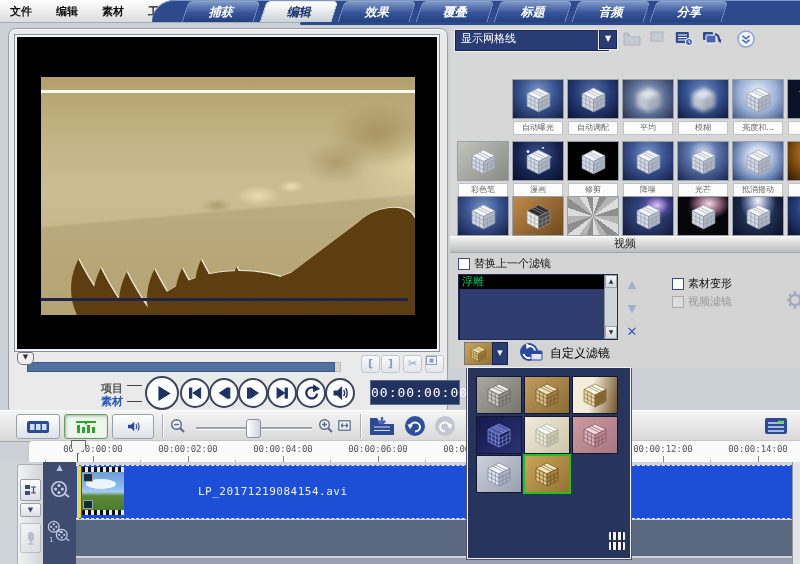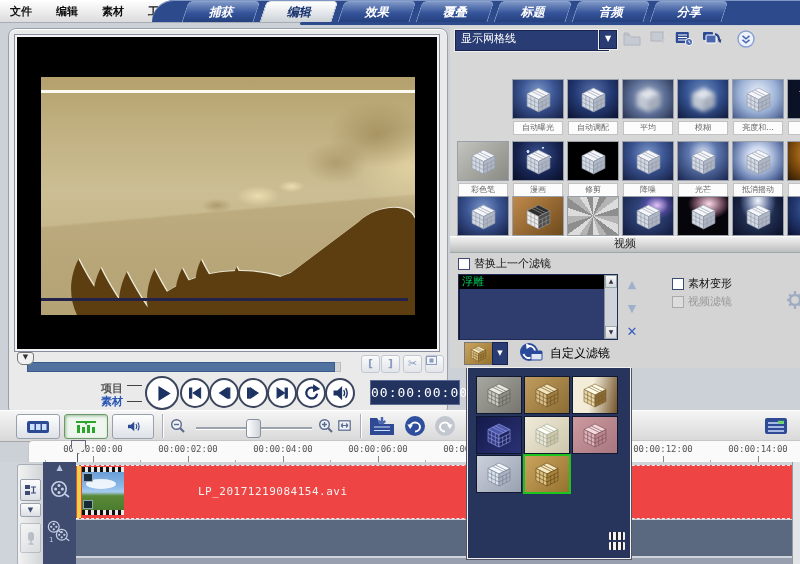--- a/index.html
+++ b/index.html
@@ -147,21 +147,21 @@
             clip-path:polygon(0 0,100% 0,100% 55%,50% 100%,0 55%);z-index:5}
   .ph-line{position:absolute;left:48px;top:10px;width:1px;height:12px;background:#556}
   
   .tracks{position:absolute;left:0;top:462px;width:800px;height:102px;background:#cfd3da}
   .strip{position:absolute;left:17px;top:2px;width:25px;height:100px;
          background:linear-gradient(90deg,#f2f2f2,#d2d4d8);border:1px solid #a8aeb8;border-radius:3px 0 0 3px}
   .strip .sb{position:absolute;left:2px;width:19px;background:linear-gradient(#fcfcfc,#dcdfe4);
              border:1px solid #9aa2ae;border-radius:2px;display:flex;align-items:center;justify-content:center}
   .thead{position:absolute;left:43px;top:0;width:33px;height:102px;background:#3f4c6f}
   .thead .up{position:absolute;left:0;top:1px;width:33px;text-align:center;color:#b9c5dd;font-size:8px}
-  .trow-video{position:absolute;left:76px;top:3px;width:724px;height:52px;background:#ef4444;
+  .trow-video{position:absolute;left:76px;top:3px;width:724px;height:52px;background:#1d4ed8;
               border-top:1px dashed #eee;border-bottom:1px dashed #eee}
   .clip-edge{position:absolute;left:1px;top:0;width:4px;height:100%;background:#e6d645}
   .clip-thumb{position:absolute;left:6px;top:1px;width:42px;height:48px;overflow:hidden;
      background:linear-gradient(180deg,#5e96d2 0%,#8ab8e8 40%,#a8ccf0 52%,#5a8a38 60%,#46762a 100%)}
   .clip-thumb::before,.clip-thumb::after{content:"";position:absolute;left:0;width:100%;height:5px;
      background:repeating-linear-gradient(90deg,#101010 0 3px,#e8e8e8 3px 6px)}
   .clip-thumb::before{top:0}.clip-thumb::after{bottom:0}
   .clip-cloud{position:absolute;left:4px;top:12px;width:30px;height:10px;border-radius:50%;background:rgba(255,255,255,.85)}
   .clip-badge{position:absolute;width:8px;height:7px;background:#123;border:1px solid #9ab;opacity:.9}
   .clip-name{position:absolute;left:122px;top:19px;color:#f2f2f2;font-family:"DejaVu Sans Mono",monospace;

